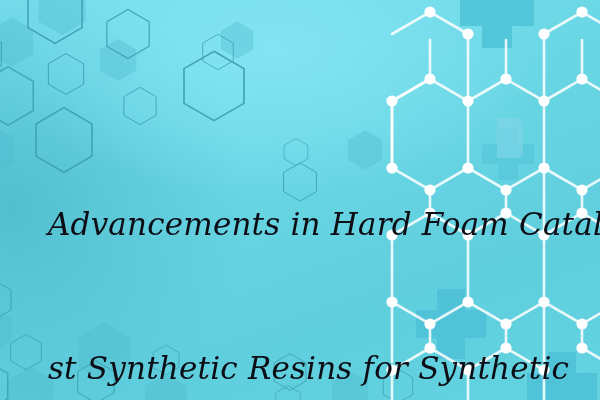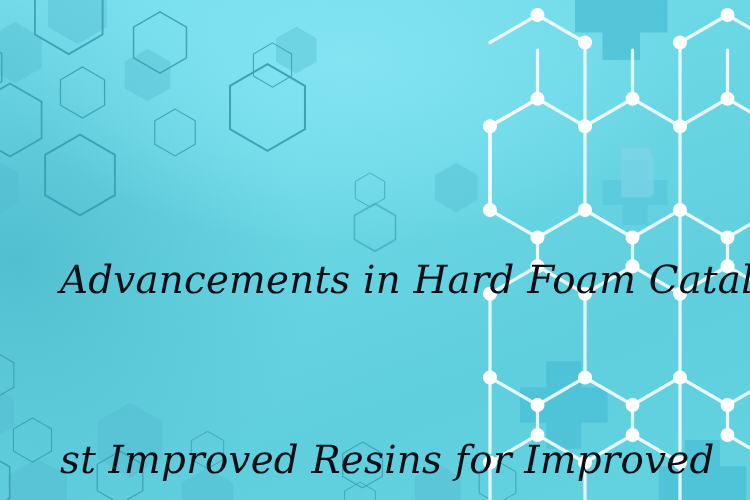--- a/index.html
+++ b/index.html
@@ -209,18 +209,18 @@
       <circle cx="544" cy="370" r="5.6"></circle>
       <circle cx="430" cy="12" r="5.6"></circle>
       <circle cx="582" cy="12" r="5.6"></circle>
       <circle cx="468" cy="34" r="5.6"></circle>
       <circle cx="544" cy="34" r="5.6"></circle>
     </g>
   </svg>
 
   <div class="headline">
     <span class="hl-line l1">Advancements in Hard Foam Cataly</span>
-    <span class="hl-line l2">st Improved Resins for Improved</span>
+    <span class="hl-line l2">st Synthetic Resins for Synthetic</span>
     
     
   </div>
 
 </div>
 
 </body></html>

